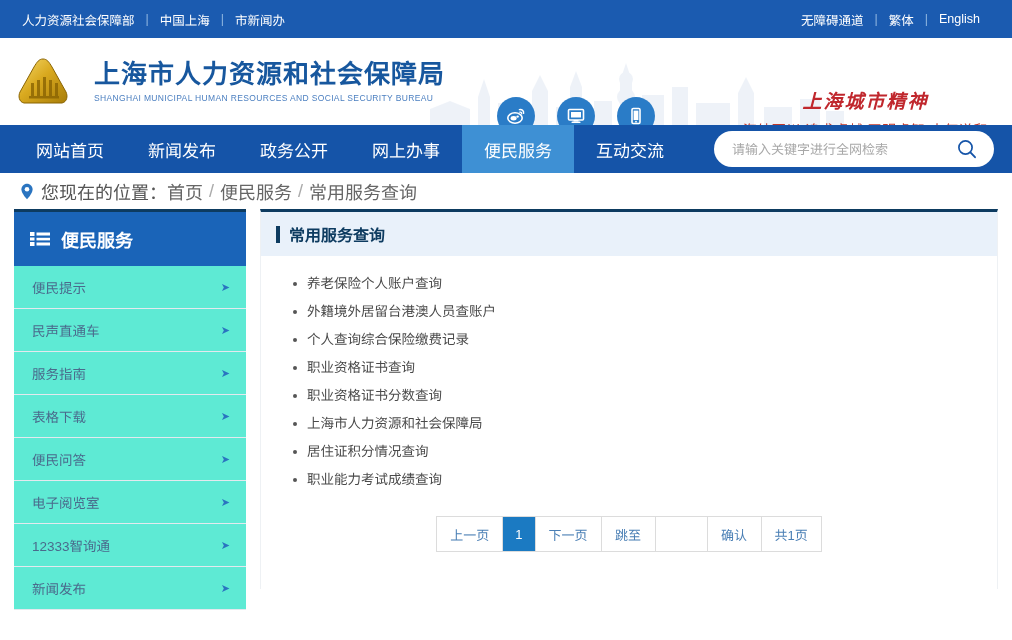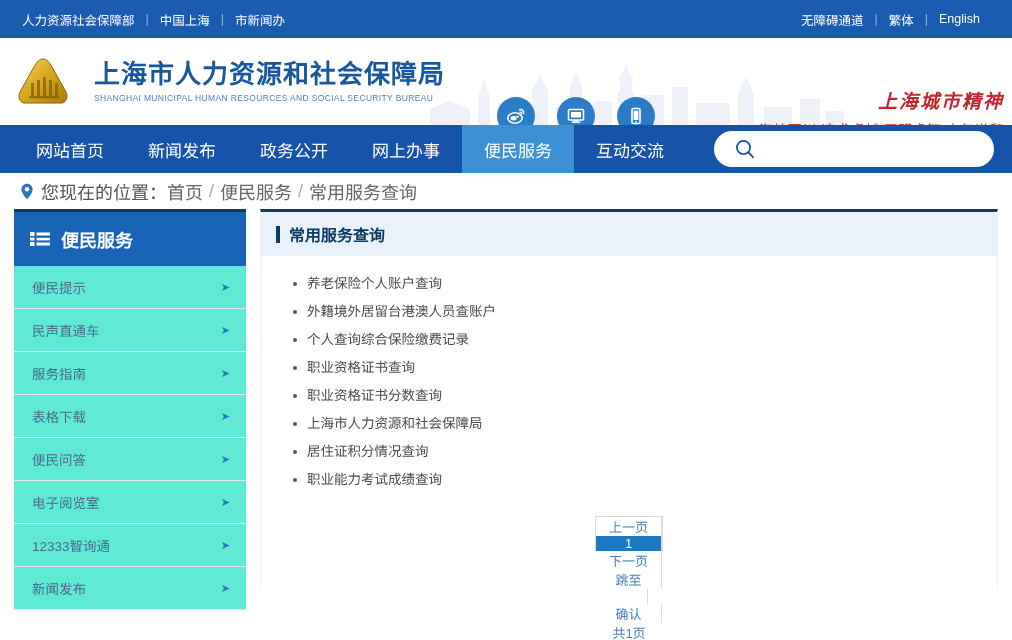--- a/index.html
+++ b/index.html
@@ -72,22 +72,22 @@
   }
   .social-btn {
     width: 38px; height: 38px;
     border-radius: 50%;
     background: #2a7cc7;
     display: flex; align-items: center; justify-content: center;
     border: none; cursor: pointer;
   }
   .spirit {
     position: absolute;
-    right: 8px; top: 48px;
-    text-align: right;
+    right: 24px; top: 48px;
+    text-align: center;
     z-index: 2;
   }
   .spirit-title {
     font-family: "Liberation Serif", "DejaVu Serif", serif;
     font-size: 19px;
     font-weight: bold;
     font-style: italic;
     color: #c0272d;
     letter-spacing: 2px;
     white-space: nowrap;
@@ -247,21 +247,20 @@
   .pager-wrap {
     display: flex; justify-content: center;
     padding: 22px 0 18px 0;
   }
   .pager {
     display: flex;
     border: 1px solid #dcdcdc;
     background: #fff;
     height: 36px;
     align-items: stretch;
-    flex-direction: column;
   }
   .pg-cell {
     display: flex; align-items: center; justify-content: center;
     min-width: 54px;
     padding: 0 13px;
     font-size: 13px;
     color: #4a7fb5;
     border-right: 1px solid #dcdcdc;
     cursor: pointer;
     background: #fff;
@@ -390,20 +389,21 @@
 <div class="nav">
   <div class="nav-items">
     <a class="nav-item" href="#">网站首页</a>
     <a class="nav-item" href="#">新闻发布</a>
     <a class="nav-item" href="#">政务公开</a>
     <a class="nav-item" href="#">网上办事</a>
     <a class="nav-item active" href="#">便民服务</a>
     <a class="nav-item" href="#">互动交流</a>
   </div>
   <div class="search-box">
+    <input class="search-input" type="text" placeholder="请输入关键字进行全网检索" style="">
     <button class="search-btn">
       <svg width="22" height="22" viewBox="0 0 22 22">
         <circle cx="9.5" cy="9.5" r="6.6" fill="none" stroke="#1554a8" stroke-width="1.7"></circle>
         <line x1="14.4" y1="14.4" x2="19" y2="19.2" stroke="#1554a8" stroke-width="1.9" stroke-linecap="round"></line>
       </svg>
     </button>
   </div>
 </div>
 
 <div class="breadcrumb">

